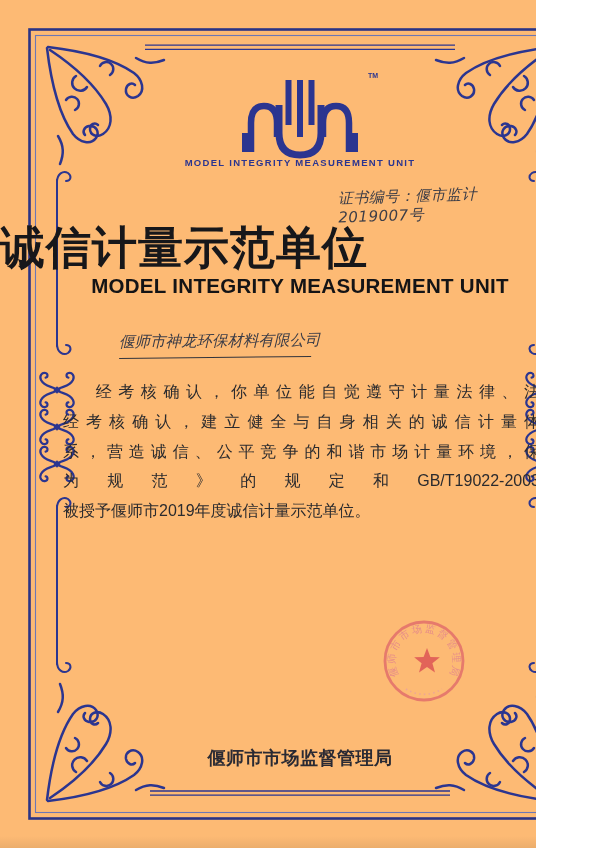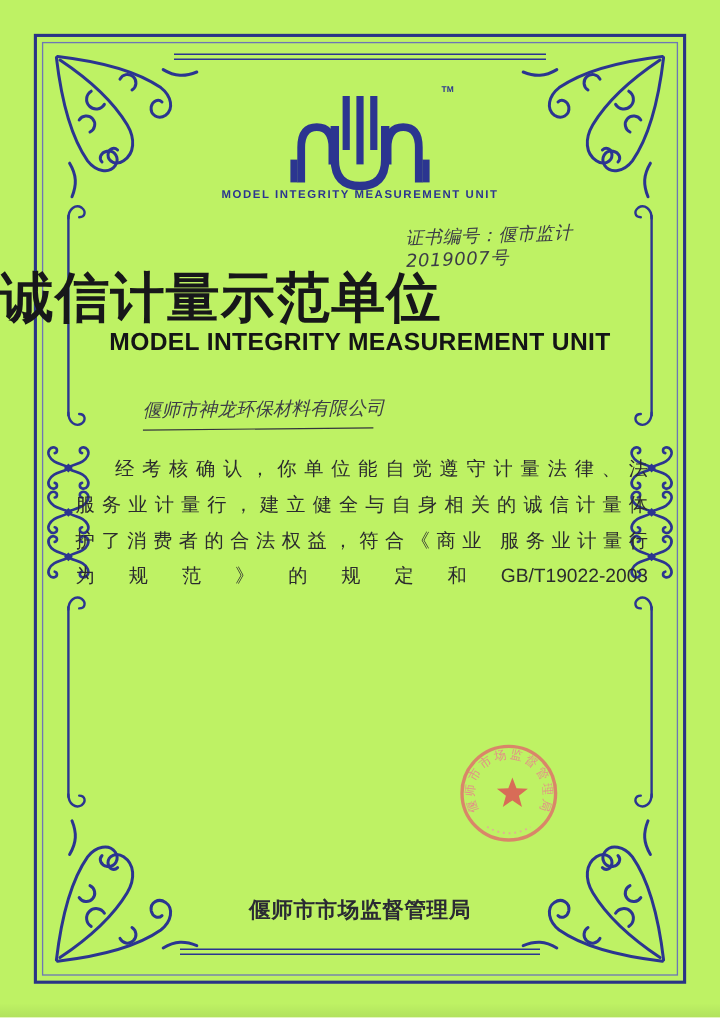--- a/index.html
+++ b/index.html
@@ -1,18 +1,18 @@
 <!DOCTYPE html>
 <html><head>
 <meta charset="utf-8">
 <style>
   html,body{margin:0;padding:0;background:#ffffff;}
   .page{
-    position:relative;width:600px;height:848px;overflow:hidden;
-    background:#bef264;
+    position:relative;width:536px;height:848px;overflow:hidden;
+    background:#fdba74;
     font-family:"Liberation Sans","DejaVu Sans",sans-serif;
     color:#2b2b2e;
   }
   .border-svg{position:absolute;left:0;top:0;width:600px;height:848px;}
   
   .logo-wrap{position:absolute;left:230px;top:74px;width:140px;height:86px;}
   .logo-tm{position:absolute;left:368px;top:72px;font-size:7px;font-weight:bold;color:#2b3590;letter-spacing:0;}
   .logo-caption{
     position:absolute;left:0;top:157px;width:600px;text-align:center;
     font-size:9.5px;font-weight:bold;color:#2b3590;letter-spacing:1.3px;
@@ -150,23 +150,24 @@
 
   <div class="cert-no handwriting">证书编号：偃市监计2019007号</div>
 
   <div class="title-zh">诚信计量示范单位</div>
   <div class="title-en">MODEL INTEGRITY MEASUREMENT UNIT</div>
 
   <div class="company handwriting">偃师市神龙环保材料有限公司</div>
 
   <div class="body-text">
     <div class="jline indent">经考核确认，你单位能自觉遵守计量法律、法</div>
-    <div class="jline">服务业计量行，建立健全与自身相关的诚信计量体</div>
-    <div class="jline">护了消费者的合法权益，符合《商业 服务业计量行</div>
+    <div class="jline">经考核确认，建立健全与自身相关的诚信计量体</div>
+    <div class="jline">系，营造诚信、公平竞争的和谐市场计量环境，保</div>
     <div class="jline">为规范》的规定和GB/T19022-2003</div>
+    <div class="lleft">被授予偃师市2019年度诚信计量示范单位。</div>
   </div>
 
 
   <svg class="seal-svg" viewBox="0 0 122 122">
     <circle cx="60" cy="60" r="39" fill="none" stroke="#e06a6a" stroke-width="2.8" opacity="0.8"></circle>
     <path id="sealArc" d="M34.9,74.5 A29,29 0 1 1 85.1,74.5" fill="none" stroke="none"></path>
     <text font-size="10" letter-spacing="2.2" fill="#e58a8a" opacity="0.95" font-family="Liberation Sans, sans-serif">
       <textPath href="#sealArc">偃师市市场监督管理局</textPath>
     </text>
     <path d="M63,47 L66.4,55.9 L75.9,56.3 L68.4,62.2 L71,71.4 L63,66 L55,71.4 L57.6,62.2 L50.1,56.3 L59.6,55.9 Z" fill="#dd5555" opacity="0.85"></path>

